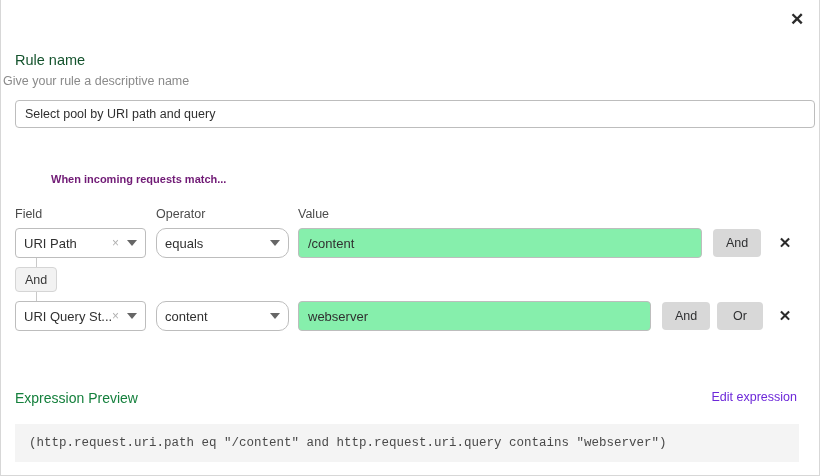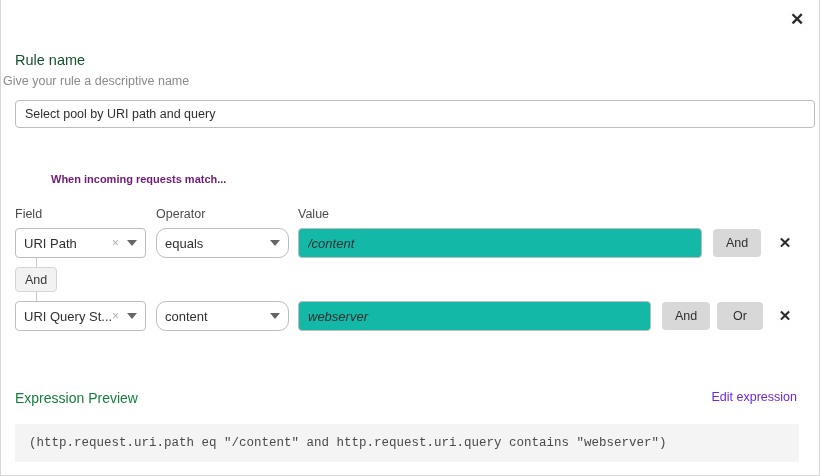--- a/index.html
+++ b/index.html
@@ -154,27 +154,26 @@
   }
   .select-operator .caret { margin-left: auto; }
 
   .value-input {
     position: absolute;
     left: 297px;
     height: 30px;
     box-sizing: border-box;
     border: 1px solid #bdbdbd;
     border-radius: 4px;
-    background: #14b8a6;
+    background: #86efac;
     font-family: "Liberation Sans", sans-serif;
     font-size: 13px;
     color: #303030;
     padding: 5px 9px;
     outline: none;
-    font-style: italic;
   }
   .value-input.w1 { width: 404px; }
   .value-input.w2 { width: 353px; }
 
   .logic-btn {
     position: absolute;
     box-sizing: border-box;
     height: 28px;
     min-width: 46px;
     padding: 0 13px;

